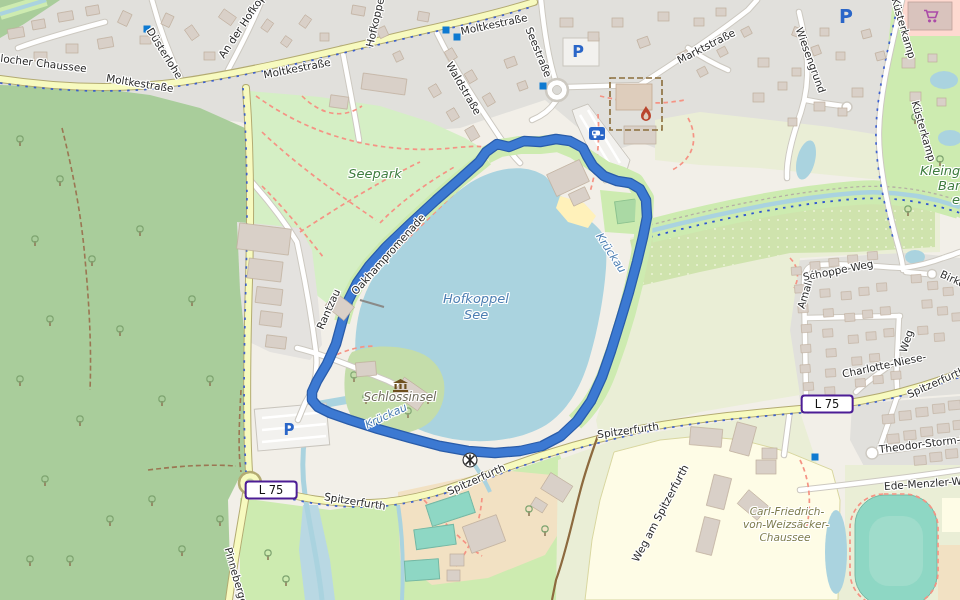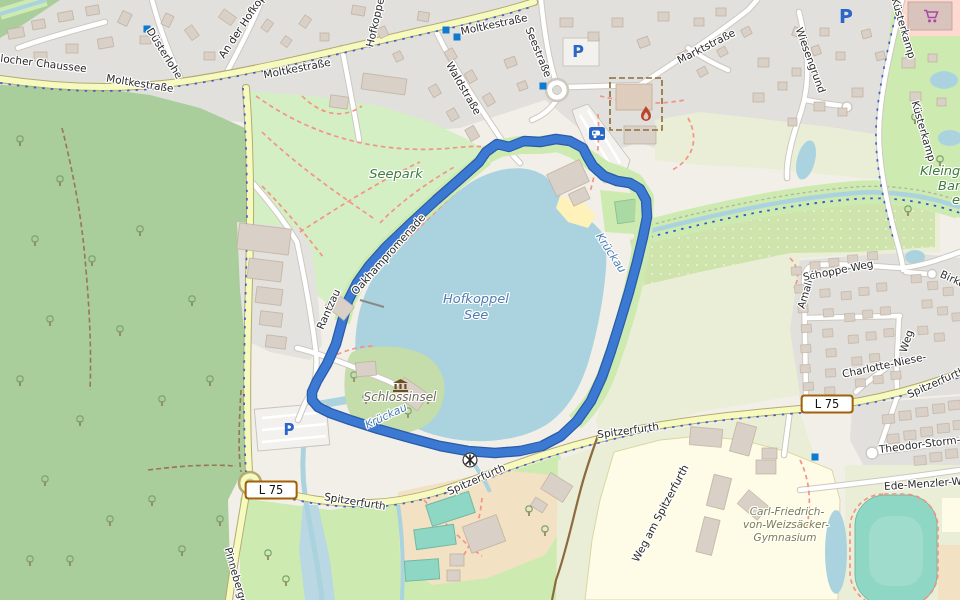--- a/index.html
+++ b/index.html
@@ -10,21 +10,21 @@
        transform:translate(-50%,-50%) rotate(var(--r,0deg));
        text-shadow:-1px 0 0 #fff,1px 0 0 #fff,0 -1px 0 #fff,0 1px 0 #fff,
                    -1px -1px 0 #fff,1px 1px 0 #fff,-1px 1px 0 #fff,1px -1px 0 #fff;
        pointer-events:none;}
   .lbl.anchor-left{transform:translate(0,-50%) rotate(var(--r,0deg));transform-origin:left center;}
   .water{font-style:italic;color:#4d7fb3;font-size:13px;}
   .water.sm{font-size:11px;}
   .green-lbl{font-style:italic;color:#3f7d3f;font-size:13px;}
   .place-lbl{font-style:italic;color:#6e6b5a;font-size:12px;}
   .school-lbl{font-style:italic;color:#7d7c4c;font-size:10.5px;}
-  .badge{position:absolute;transform:translate(-50%,-50%);background:#fff;border:2px solid #a16207;
+  .badge{position:absolute;transform:translate(-50%,-50%);background:#fff;border:2px solid #4c1d95;
        border-radius:4px;padding:0 12px;font-size:11.5px;color:#111;line-height:15px;}
   .p-icon{position:absolute;transform:translate(-50%,-50%);color:#2a66c8;font-weight:bold;
        font-size:16px;line-height:1;pointer-events:none;}
   .busstop{position:absolute;width:7px;height:7px;background:#0e7ad1;transform:translate(-50%,-50%);}
   .micon{position:absolute;transform:translate(-50%,-50%);pointer-events:none;line-height:0;}
 </style>
 </head>
 <body>
 
 <div id="map">
@@ -471,39 +471,39 @@
 <span class="lbl" style="left:494px;top:24px;--r:-12deg;">Moltkestraße</span>
 <span class="lbl" style="left:165px;top:53px;--r:58deg;">Düsterlohe</span>
 <span class="lbl" style="left:246px;top:19px;--r:-56deg;">An der Hofkoppel</span>
 <span class="lbl" style="left:375px;top:21px;--r:-77deg;">Hofkoppel</span>
 <span class="lbl" style="left:464px;top:88px;--r:60deg;">Waldstraße</span>
 <span class="lbl" style="left:539px;top:52px;--r:68deg;">Seestraße</span>
 <span class="lbl" style="left:706px;top:46px;--r:-27deg;">Marktstraße</span>
 <span class="lbl" style="left:811px;top:60px;--r:70deg;">Wiesengrund</span>
 <span class="lbl" style="left:904px;top:28px;--r:74deg;">Küsterkamp</span>
 <span class="lbl" style="left:924px;top:131px;--r:74deg;">Küsterkamp</span>
-<span class="lbl green-lbl" style="left:396px;top:173px;text-align:right;">Seepark</span>
+<span class="lbl green-lbl" style="left:375px;top:173px;text-align:right;">Seepark</span>
 <span class="lbl green-lbl anchor-left" style="left:920px;top:170px;">Kleingär</span>
 <span class="lbl green-lbl anchor-left" style="left:938px;top:185px;">Barm</span>
 <span class="lbl green-lbl anchor-left" style="left:952px;top:199px;">e</span>
 <span class="lbl" style="left:388px;top:254px;--r:-48deg;">Oakhampromenade</span>
 <span class="lbl" style="left:328px;top:309px;--r:-66deg;">Rantzau</span>
 <span class="lbl water" style="left:476px;top:298px;">Hofkoppel</span>
 <span class="lbl water" style="left:476px;top:314px;">See</span>
 <span class="lbl place-lbl" style="left:400px;top:397px;">Schlossinsel</span>
 <span class="lbl water sm" style="left:386px;top:416px;--r:-25deg;">Krückau</span>
 <span class="lbl water sm" style="left:611px;top:253px;--r:57deg;">Krückau</span>
 <span class="lbl" style="left:355px;top:501px;--r:9deg;">Spitzerfurth</span>
 <span class="lbl" style="left:476px;top:479px;--r:-24deg;">Spitzerfurth</span>
 <span class="lbl" style="left:628px;top:430px;--r:-8deg;">Spitzerfurth</span>
 <span class="lbl" style="left:936px;top:382px;--r:-24deg;">Spitzerfurth</span>
 <span class="lbl" style="left:660px;top:513px;--r:-62deg;">Weg am Spitzerfurth</span>
 <span class="lbl school-lbl" style="left:787px;top:511px;">Carl-Friedrich-</span>
 <span class="lbl school-lbl" style="left:786px;top:524px;">von-Weizsäcker-</span>
-<span class="lbl school-lbl" style="left:785px;top:537px;">Gymnasium</span>
+<span class="lbl school-lbl" style="left:785px;top:537px;">Chaussee</span>
 <span class="lbl anchor-left" style="left:879px;top:449px;--r:-7deg;">Theodor-Storm-Straße</span>
 <span class="lbl anchor-left" style="left:884px;top:486px;--r:-4deg;">Ede-Menzler-Weg</span>
 <span class="lbl" style="left:806px;top:289px;--r:-74deg;">Amalie-</span>
 <span class="lbl" style="left:838px;top:270px;--r:-11deg;">Schoppe-Weg</span>
 <span class="lbl" style="left:884px;top:365px;--r:-12deg;">Charlotte-Niese-</span>
 <span class="lbl" style="left:906px;top:341px;--r:-72deg;">Weg</span>
 <span class="lbl anchor-left" style="left:941px;top:273px;--r:25deg;">Birke</span>
 <span class="lbl" style="left:237px;top:578px;--r:74deg;">Pinneberger</span>
 
 <span class="badge" style="left:271px;top:490px;">L 75</span>

